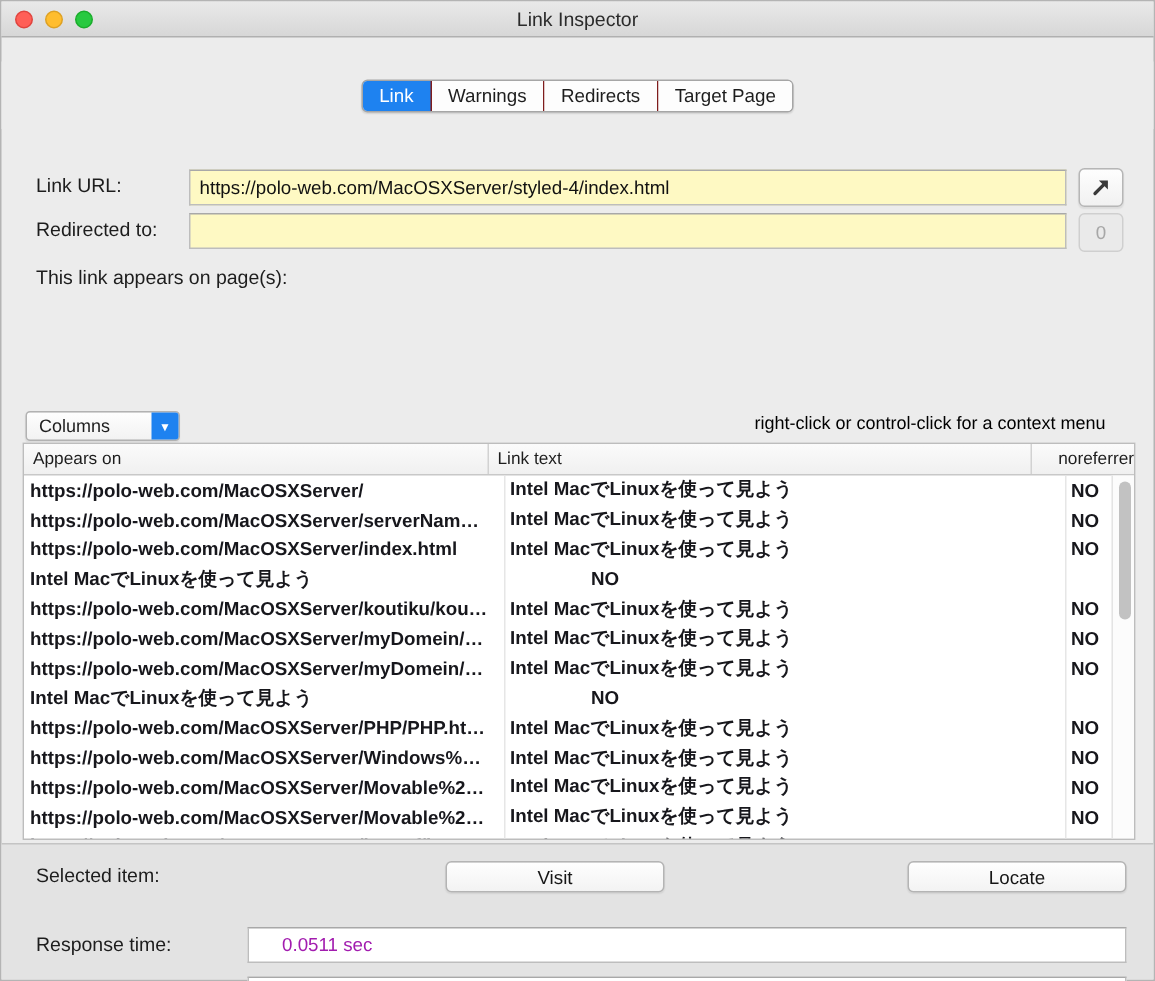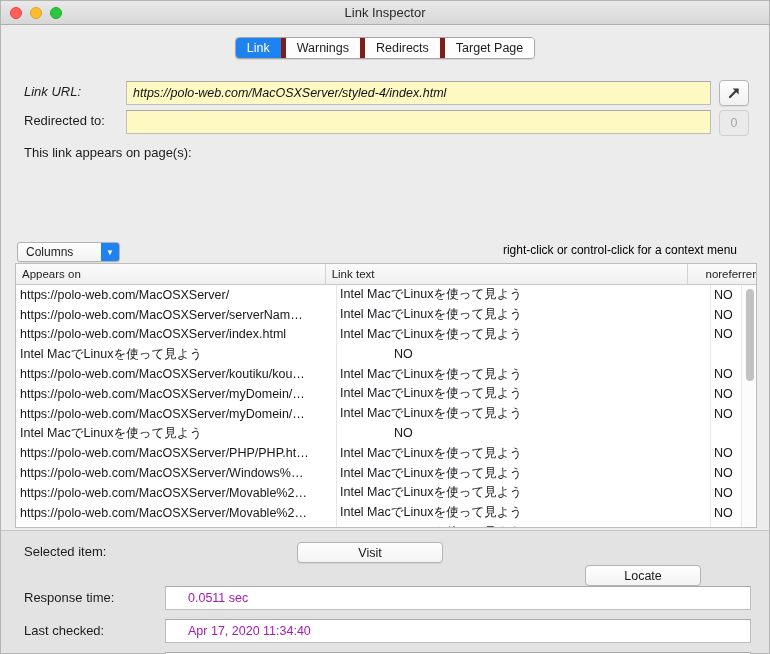--- a/index.html
+++ b/index.html
@@ -7,21 +7,21 @@
     width: 770px; height: 654px;
     font-family: "Liberation Sans", sans-serif;
     background: #d8d8d8;
     overflow: hidden;
   }
   .window {
     position: relative;
     width: 770px; height: 654px;
     background: #ececec;
     border: 1px solid #b4b4b4;
-    display: flex; flex-direction: column;
+    display: flex; flex-direction: column; gap: 16px;
   }
 
   
   .titlebar {
     position: relative;
     height: 24px;
     flex: 0 0 24px;
     background: linear-gradient(to bottom, #e9e9e9 0%, #d7d7d7 100%);
     border-bottom: 1px solid #b0b0b0;
     display: flex; align-items: center;
@@ -49,31 +49,31 @@
     border-radius: 4px;
     overflow: hidden;
     background: #fff;
     box-shadow: 0 1px 1px rgba(0,0,0,.10);
   }
   .tab {
     display: flex; align-items: center; justify-content: center;
     padding: 0 11px;
     font-size: 12.5px; color: #1d1d1d;
     background: #fdfdfd;
-    border-right: 5px solid #7f1d1d;
+    border-right: 1px solid #7f1d1d;
     cursor: default; white-space: nowrap;
   }
   .tab:last-child { border-right: none; }
   .tab.active { background: #1e82f0; color: #fff; }
 
   
   .body { flex: 1 1 auto; position: relative; }
   .lbl { font-size: 13px; color: #1d1d1d; }
 
-  .url-row { position: absolute; left: 0; top: 11px; width: 100%; height: 24px; font-style: italic; }
+  .url-row { position: absolute; left: 0; top: 11px; width: 100%; height: 24px; }
   .red-row { position: absolute; left: 0; top: 40px; width: 100%; height: 24px; }
   .lbl-url { position: absolute; left: 23px; top: 3px; }
   .lbl-red { position: absolute; left: 23px; top: 3px; }
 
   .txt {
     position: absolute;
     height: 24px;
     background: #fef9c3;
     border: 1px solid #bdbdbd;
     border-top-color: #a8a8a8;
@@ -140,21 +140,21 @@
     background: linear-gradient(to bottom,#fbfbfb,#f0f0f0);
     border-bottom: 1px solid #c8c8c8;
     font-size: 11.5px; color: #1d1d1d;
   }
   .th { display: flex; align-items: center; padding-left: 6px; }
   .th-a { width: 320px; border-right: 1px solid #d2d2d2; }
   .th-b { width: 374px; border-right: 1px solid #d2d2d2; }
   .th-c { flex: 1; margin-left: 12px; }
   .tbody { position: relative; height: 243px; overflow: hidden; }
   .trow { display: flex; height: 19.8px; font-size: 12.5px; color: #17171c; }
-  .td { display: flex; align-items: center; padding-left: 4px; white-space: nowrap; overflow: hidden; }
+  .td { display: flex; align-items: center; padding-left: 4px; white-space: nowrap; overflow: hidden; font-weight: bold; }
   .td-a { width: 320px; }
   .td-b { width: 374px; }
   .td-c { flex: 1; }
   .vline {
     position: absolute; top: 0; bottom: 0; width: 1px; background: #e6e6e6;
   }
   .scrollbar {
     position: absolute; right: 0; top: 21px; bottom: 0; width: 15px;
     background: #fcfcfc; border-left: 1px solid #e4e4e4;
   }
@@ -173,21 +173,21 @@
   .pbtn {
     position: absolute; height: 21px;
     background: linear-gradient(to bottom,#fefefe,#f3f3f3);
     border: 1px solid #b4b4b4; border-radius: 4px;
     display: flex; align-items: center; justify-content: center;
     font-size: 12.5px; color: #161616;
     box-shadow: 0 1px 1px rgba(0,0,0,.07);
     cursor: default;
   }
   .btn-visit  { left: 296px; top: 11px; width: 146px; }
-  .btn-locate { left: 584px; top: 11px; width: 116px; margin-top: 23px; }
+  .btn-locate { left: 604px; top: 11px; width: 146px; }
 
   .f-lbl { position: absolute; font-size: 13px; color:#1d1d1d; }
   .f-box {
     position: absolute; left: 164px; width: 586px; height: 24px;
     background: #fff; border: 1px solid #bdbdbd; border-top-color:#a8a8a8;
     display: flex; align-items: center; padding: 0 22px;
     font-size: 12.5px; color: #a21caf;
   }
   .r-resp { top: 55px; }  .l-resp { left: 23px; top: 59px; }
   .r-last { top: 88px; }  .l-last { left: 23px; top: 92px; }

